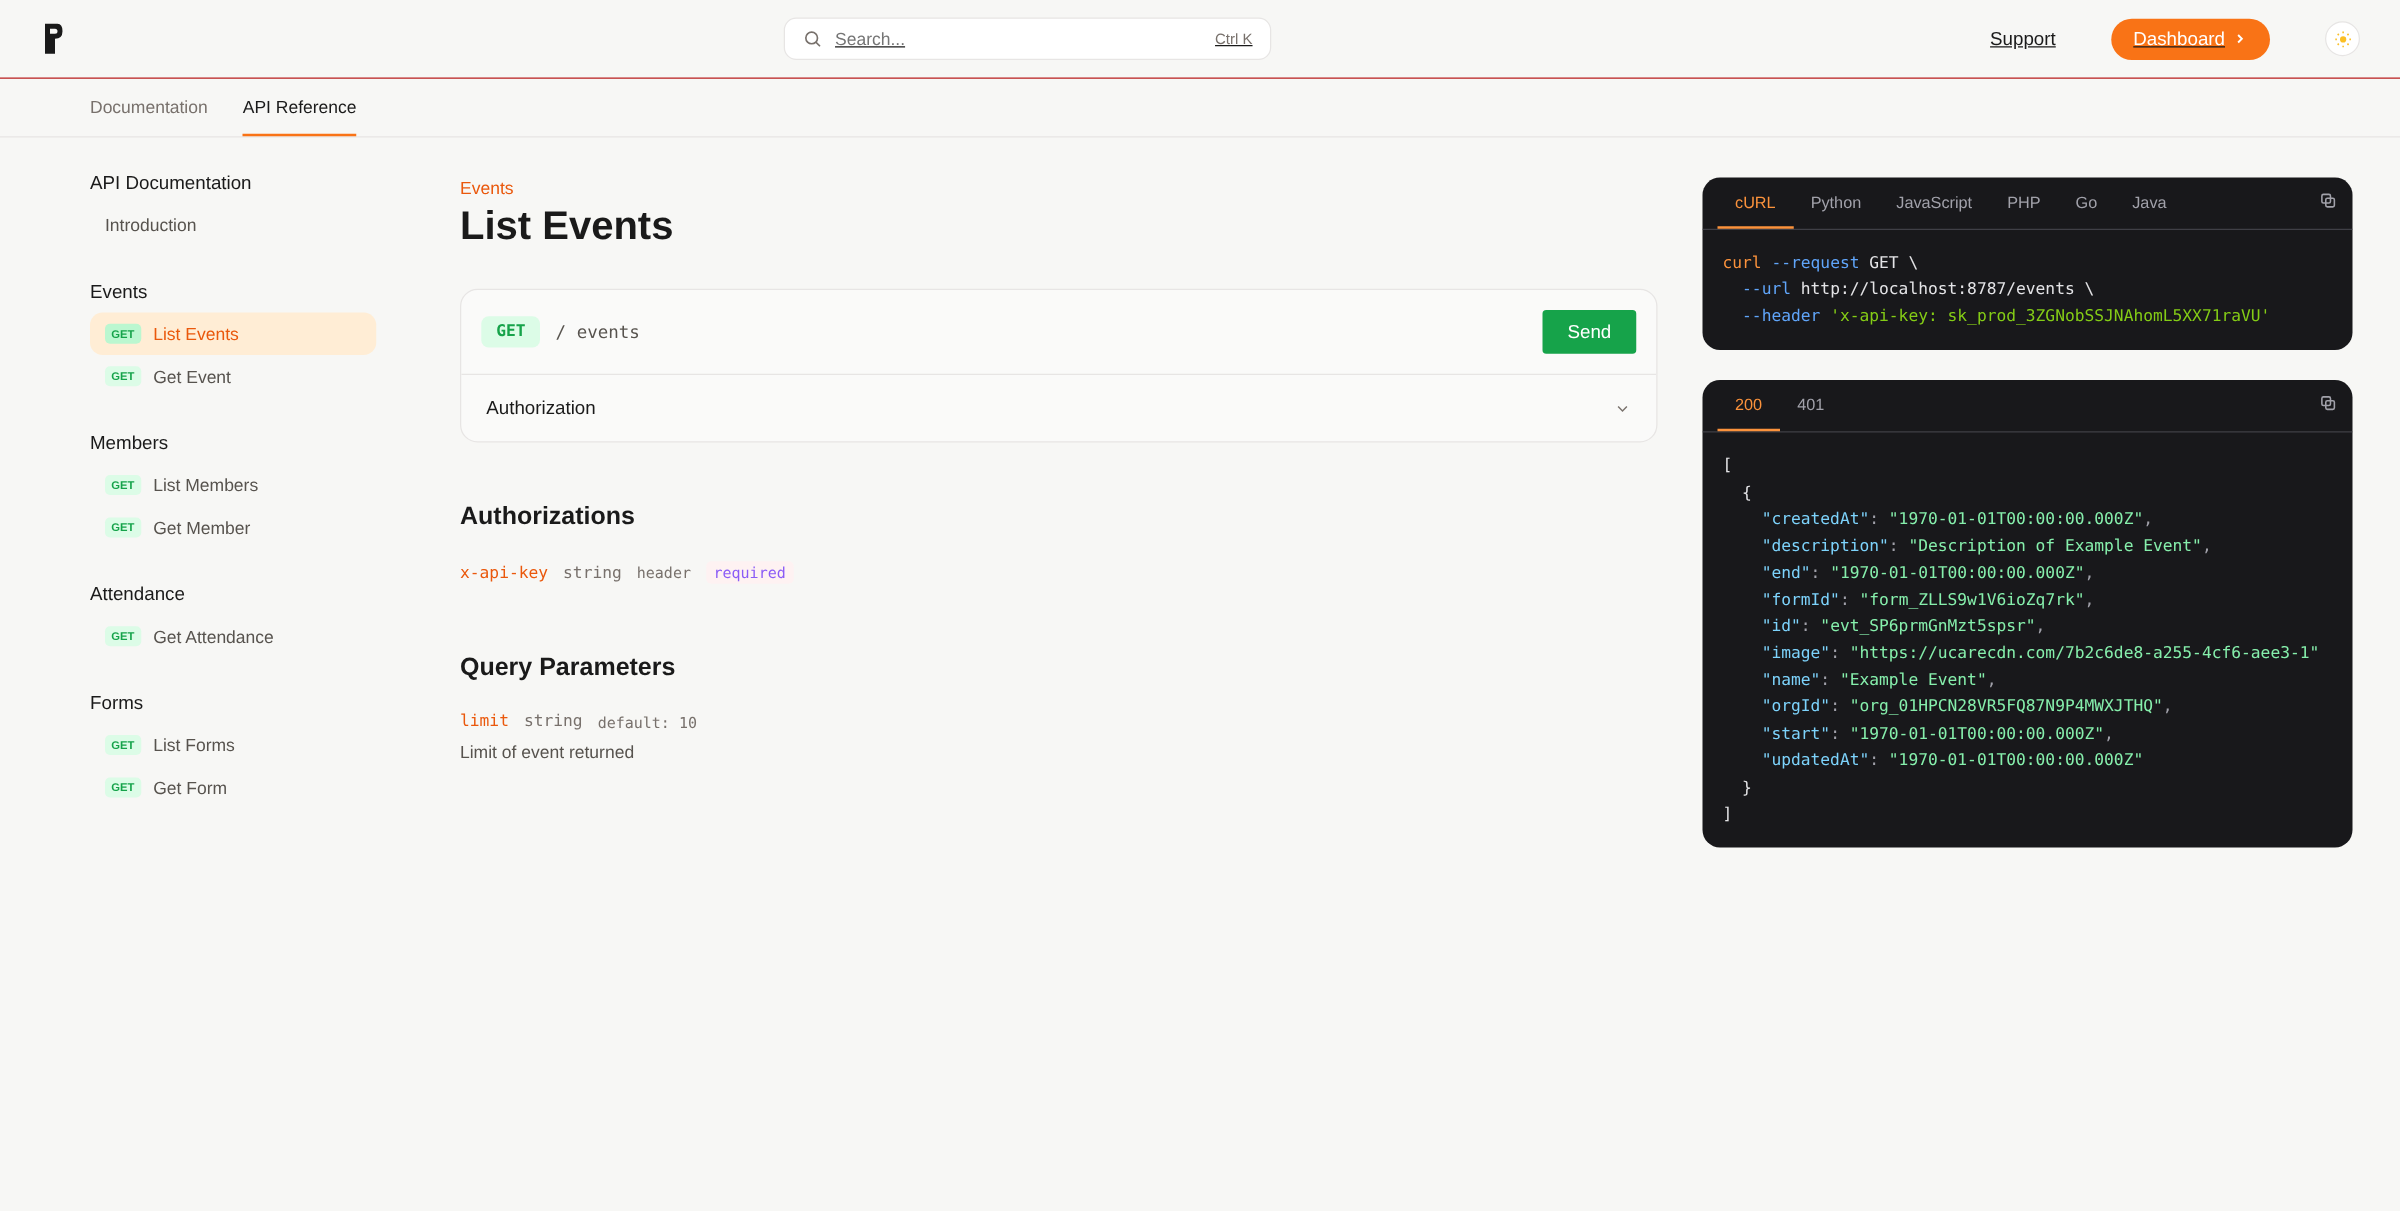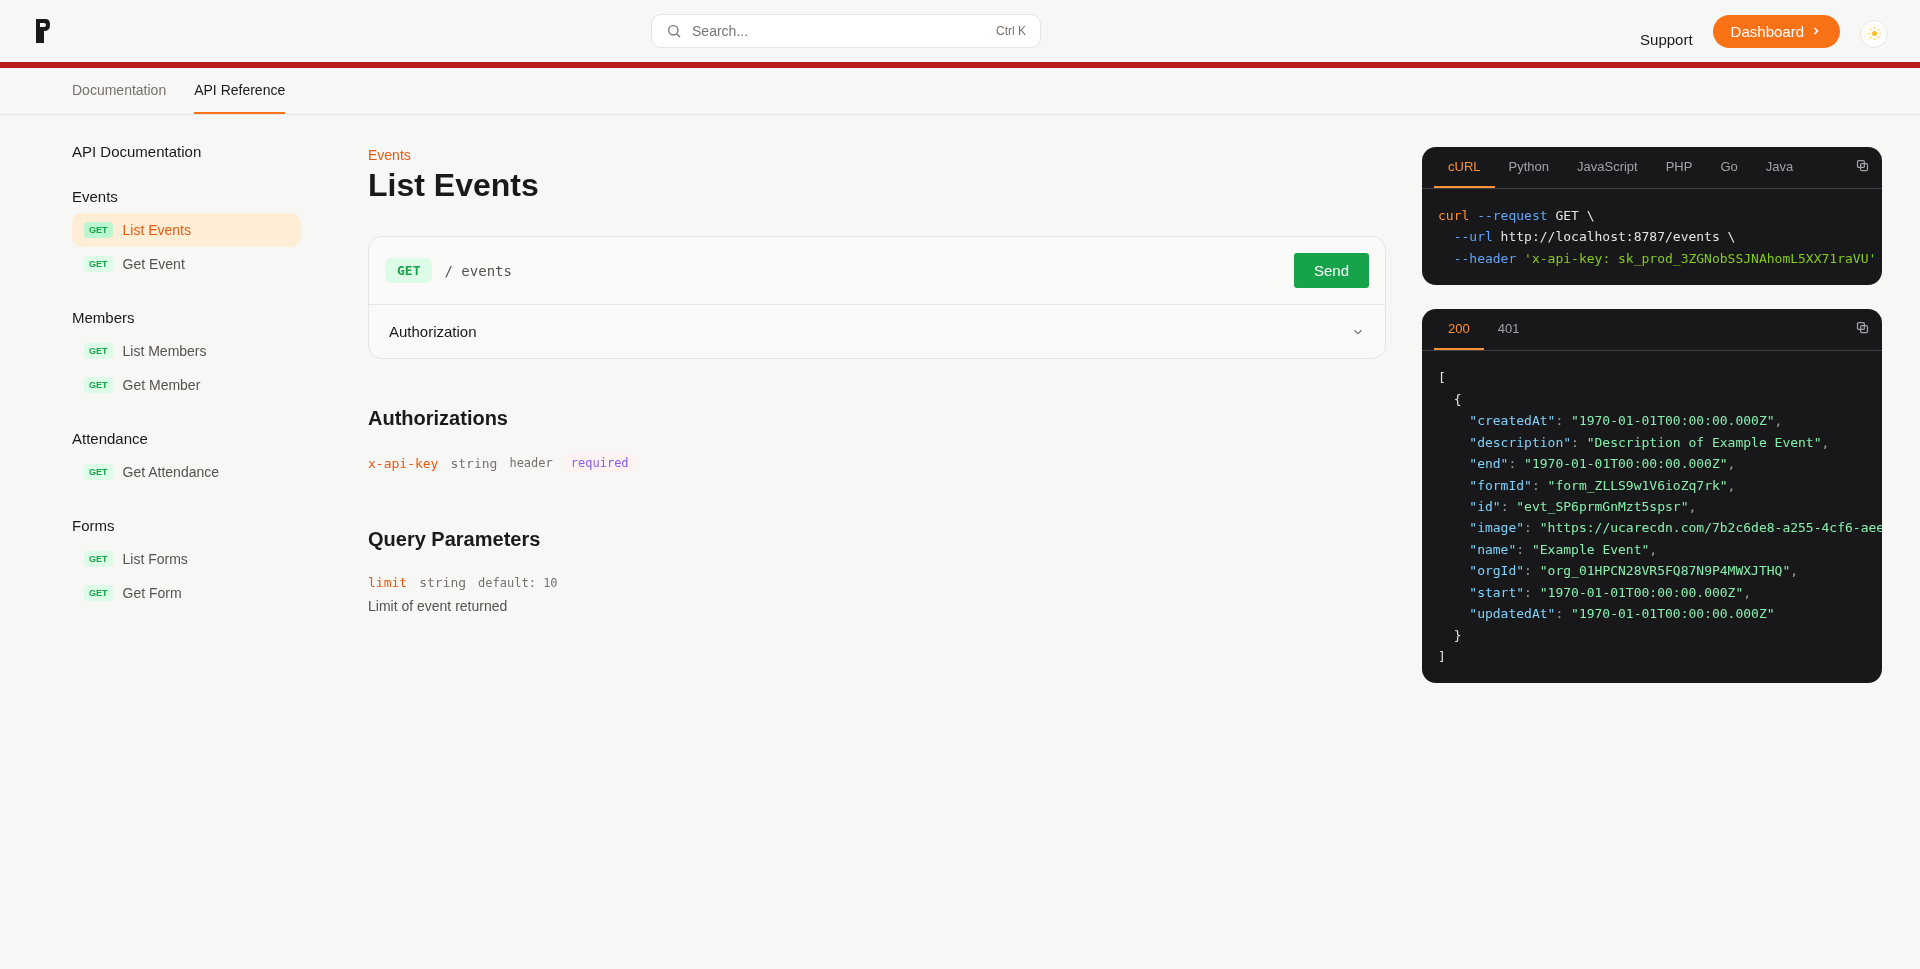--- a/index.html
+++ b/index.html
@@ -1,24 +1,24 @@
 <!DOCTYPE html>
 <html><head>
 <meta charset="utf-8">
 <style>
 * { margin: 0; padding: 0; box-sizing: border-box; }
 body { font-family: -apple-system, BlinkMacSystemFont, 'Segoe UI', sans-serif; background: #f7f7f5; color: #1a1a1a; overflow-x: hidden; }
-.header { display: flex; align-items: center; justify-content: space-between; padding: 14px 32px; border-bottom: 6px solid #b91c1c; }
+.header { display: flex; align-items: center; justify-content: space-between; padding: 14px 32px; border-bottom: 1px solid #b91c1c; text-decoration: underline; }
 .logo { width: 20px; height: 28px; }
 .logo svg { width: 100%; height: 100%; }
 .searchbar { display: flex; align-items: center; background: #fff; border: 1px solid #e7e5e4; border-radius: 10px; padding: 8px 14px; width: 390px; }
 .searchbar svg { width: 16px; height: 16px; stroke: #78716c; margin-right: 10px; }
 .searchbar input { border: none; outline: none; flex: 1; font-size: 14px; color: #78716c; background: transparent; }
 .searchkbd { font-size: 12px; color: #78716c; }
-.headerright { display: flex; align-items: flex-end; gap: 20px; }
+.headerright { display: flex; align-items: center; gap: 44px; }
 .supportlink { font-size: 15px; color: #1a1a1a; text-decoration: none; }
 .dashbtn { display: flex; align-items: center; gap: 6px; background: #f97316; color: #fff; font-size: 15px; font-weight: 500; padding: 8px 18px; border: none; border-radius: 18px; cursor: pointer; }
 .dashbtn svg { width: 12px; height: 12px; stroke: #fff; }
 .themebtn { width: 28px; height: 28px; border: 1px solid #e7e5e4; background: #fff; border-radius: 50%; display: flex; align-items: center; justify-content: center; cursor: pointer; }
 .themebtn svg { width: 15px; height: 15px; fill: #fbbf24; }
 .topnav { display: flex; padding: 0 72px; border-bottom: 1px solid #e7e5e4; gap: 28px; }
 .topnavtab { padding: 14px 0; font-size: 14px; cursor: pointer; color: #78716c; border-bottom: 2px solid transparent; }
 .topnavtab.active { color: #1a1a1a; border-bottom-color: #f97316; font-weight: 500; }
 .body { display: flex; height: calc(100vh - 116px); }
 .sidebar { width: 330px; padding: 28px 28px 28px 72px; overflow-y: auto; border-right: 1px solid transparent; }
@@ -26,21 +26,21 @@
 .sidebar::-webkit-scrollbar-thumb { background: #d6d3d1; border-radius: 4px; }
 .sideheading { font-size: 15px; font-weight: 400; margin-top: 28px; margin-bottom: 8px; }
 .sideheading:first-child { margin-top: 0; }
 .sidelink { display: flex; align-items: center; gap: 10px; padding: 9px 12px; border-radius: 10px; cursor: pointer; font-size: 14px; color: #57534e; }
 .sidelink.active { background: #ffedd5; color: #ea580c; font-weight: 500; }
 .methodbadge { display: inline-flex; align-items: center; justify-content: center; font-size: 9px; font-weight: 700; padding: 3px 5px; border-radius: 4px; background: #dcfce7; color: #16a34a; min-width: 28px; }
 .sidelink.active .methodbadge { background: #bbf7d0; }
 .main { flex: 1; padding: 32px 38px; overflow-y: auto; }
 .cols { display: flex; gap: 36px; }
 .leftcol { flex: 1; min-width: 0; }
-.rightcol { width: 460px; flex-shrink: 0; }
+.rightcol { width: 520px; flex-shrink: 0; }
 .crumb { color: #ea580c; font-size: 14px; font-weight: 500; }
 .pagetitle { font-size: 32px; font-weight: 700; margin-top: 4px; margin-bottom: 32px; }
 .reqbox { border: 1px solid #e7e5e4; border-radius: 14px; background: #fafaf9; overflow: hidden; margin-bottom: 48px; }
 .reqrow { display: flex; align-items: center; padding: 16px; gap: 12px; }
 .reqmethod { background: #dcfce7; color: #16a34a; font-weight: 700; font-size: 13px; padding: 5px 12px; border-radius: 6px; font-family: ui-monospace, monospace; }
 .reqpath { font-family: ui-monospace, monospace; font-size: 14px; color: #57534e; flex: 1; }
 .sendbtn { background: #16a34a; color: #fff; border: none; padding: 9px 20px; border-radius: 3px; font-size: 15px; font-weight: 500; cursor: pointer; }
 .reqsection { border-top: 1px solid #e7e5e4; padding: 18px 20px; display: flex; justify-content: space-between; align-items: center; cursor: pointer; font-size: 15px; }
 .reqsection svg { width: 14px; height: 14px; stroke: #78716c; }
 .sectitle { font-size: 20px; font-weight: 600; margin-bottom: 24px; }
@@ -110,20 +110,23 @@
 </div>
 
 <div class="topnav" id="topnav">
     <div class="topnavtab">Documentation</div>
     <div class="topnavtab active">API Reference</div>
   </div>
 
 <div class="body">
   <div class="sidebar" id="sidebar">
       <div class="sideheading">API Documentation</div>
+      <div class="sidelink">
+        <span>Introduction</span>
+      </div>
       <div class="sideheading">Events</div>
       <div class="sidelink active">
         <span class="methodbadge">GET</span>
         <span>List Events</span>
       </div>
       <div class="sidelink">
         <span class="methodbadge">GET</span>
         <span>Get Event</span>
       </div>
       <div class="sideheading">Members</div>

